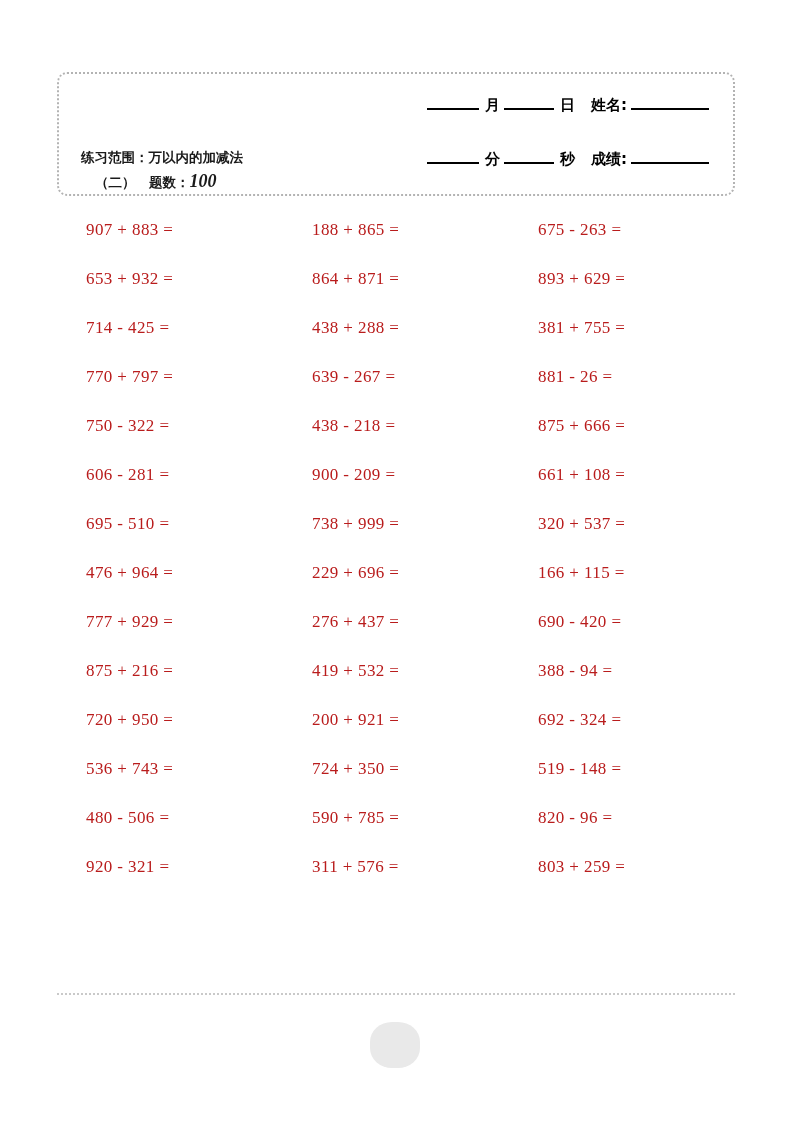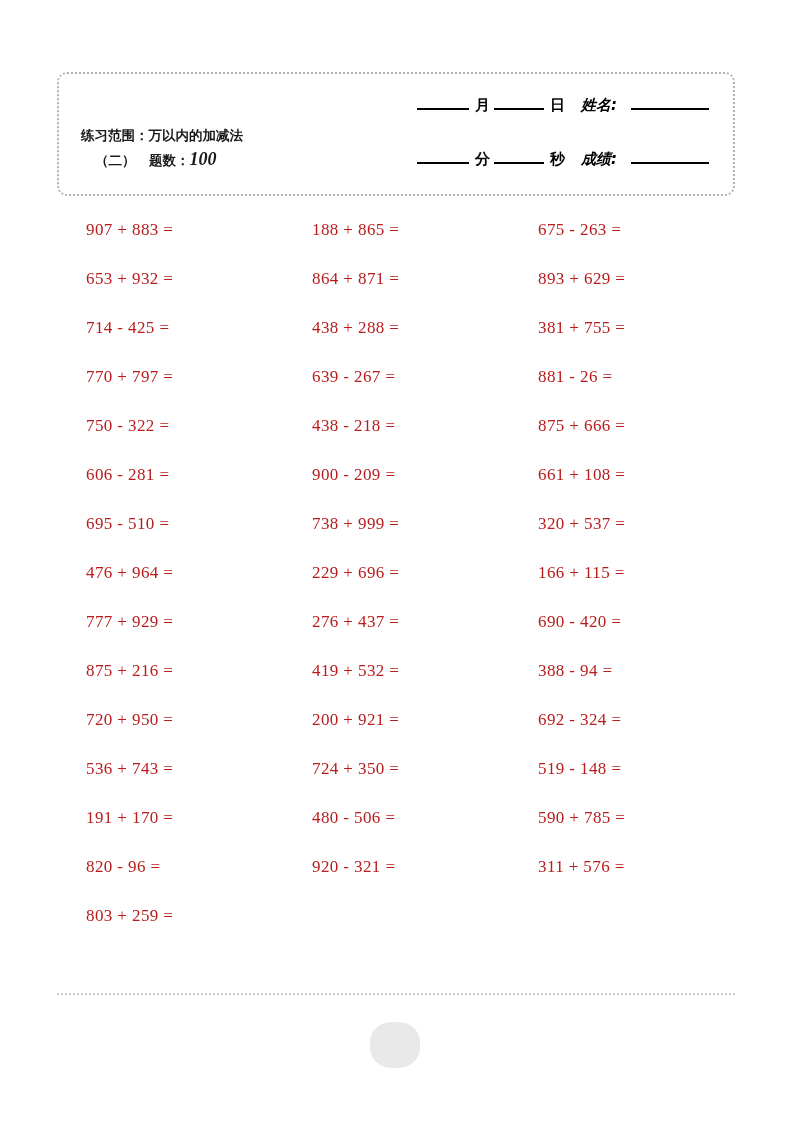--- a/index.html
+++ b/index.html
@@ -24,21 +24,21 @@
     width: 678px;
     height: 124px;
     box-sizing: border-box;
     border: 2px dotted #b3b3b3;
     border-radius: 10px;
   }
 
   .practice-info {
     position: absolute;
     left: 22px;
-    top: 52px;
+    top: 74px;
     font-family: "DejaVu Sans", "Liberation Sans", sans-serif;
     font-size: 13.5px;
     color: #1a1a1a;
     line-height: 1.45;
     white-space: nowrap;
     font-weight: 600;
   }
   .practice-info .line2 {
     padding-left: 14px;
   }
@@ -79,22 +79,21 @@
   }
   .meta-label {
     font-family: "DejaVu Sans", "Liberation Sans", sans-serif;
     font-size: 15px;
     font-weight: 700;
     color: #000;
     margin: 0 4px;
   }
   .meta-label.wide {
     margin-left: 12px;
-    margin-right: 14px;
-    font-style: italic;
+    margin-right: 4px;
   }
 
   
   .problems {
     position: absolute;
     left: 57px;
     top: 205px;
     width: 678px;
     display: grid;
     grid-template-columns: repeat(3, 1fr);
@@ -194,21 +193,20 @@
       <div class="problem">690 - 420 =</div>
       <div class="problem">875 + 216 =</div>
       <div class="problem">419 + 532 =</div>
       <div class="problem">388 - 94 =</div>
       <div class="problem">720 + 950 =</div>
       <div class="problem">200 + 921 =</div>
       <div class="problem">692 - 324 =</div>
       <div class="problem">536 + 743 =</div>
       <div class="problem">724 + 350 =</div>
       <div class="problem">519 - 148 =</div>
-      <div class="problem">191 + 170 =</div>
       <div class="problem">480 - 506 =</div>
       <div class="problem">590 + 785 =</div>
       <div class="problem">820 - 96 =</div>
       <div class="problem">920 - 321 =</div>
       <div class="problem">311 + 576 =</div>
       <div class="problem">803 + 259 =</div>
     </div>
 
   <div class="footer-divider"></div>
   <div class="footer-placeholder"></div>

